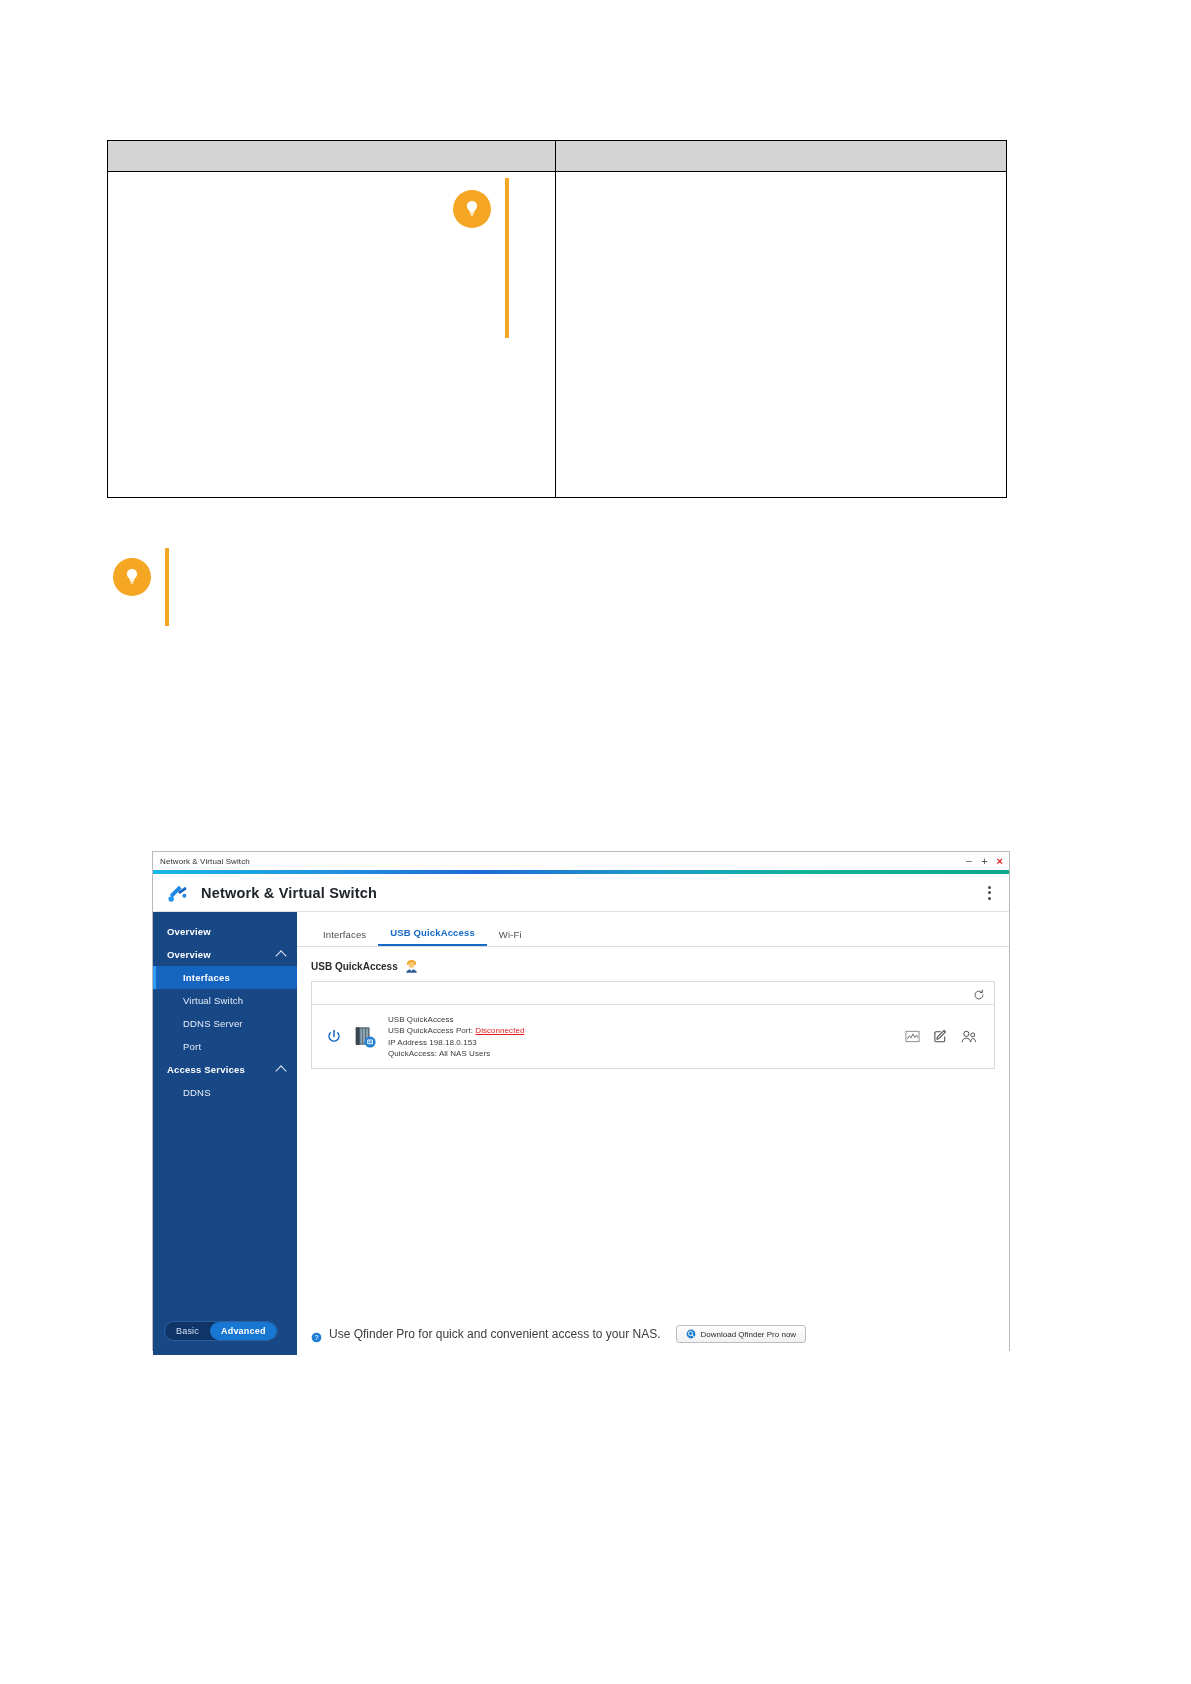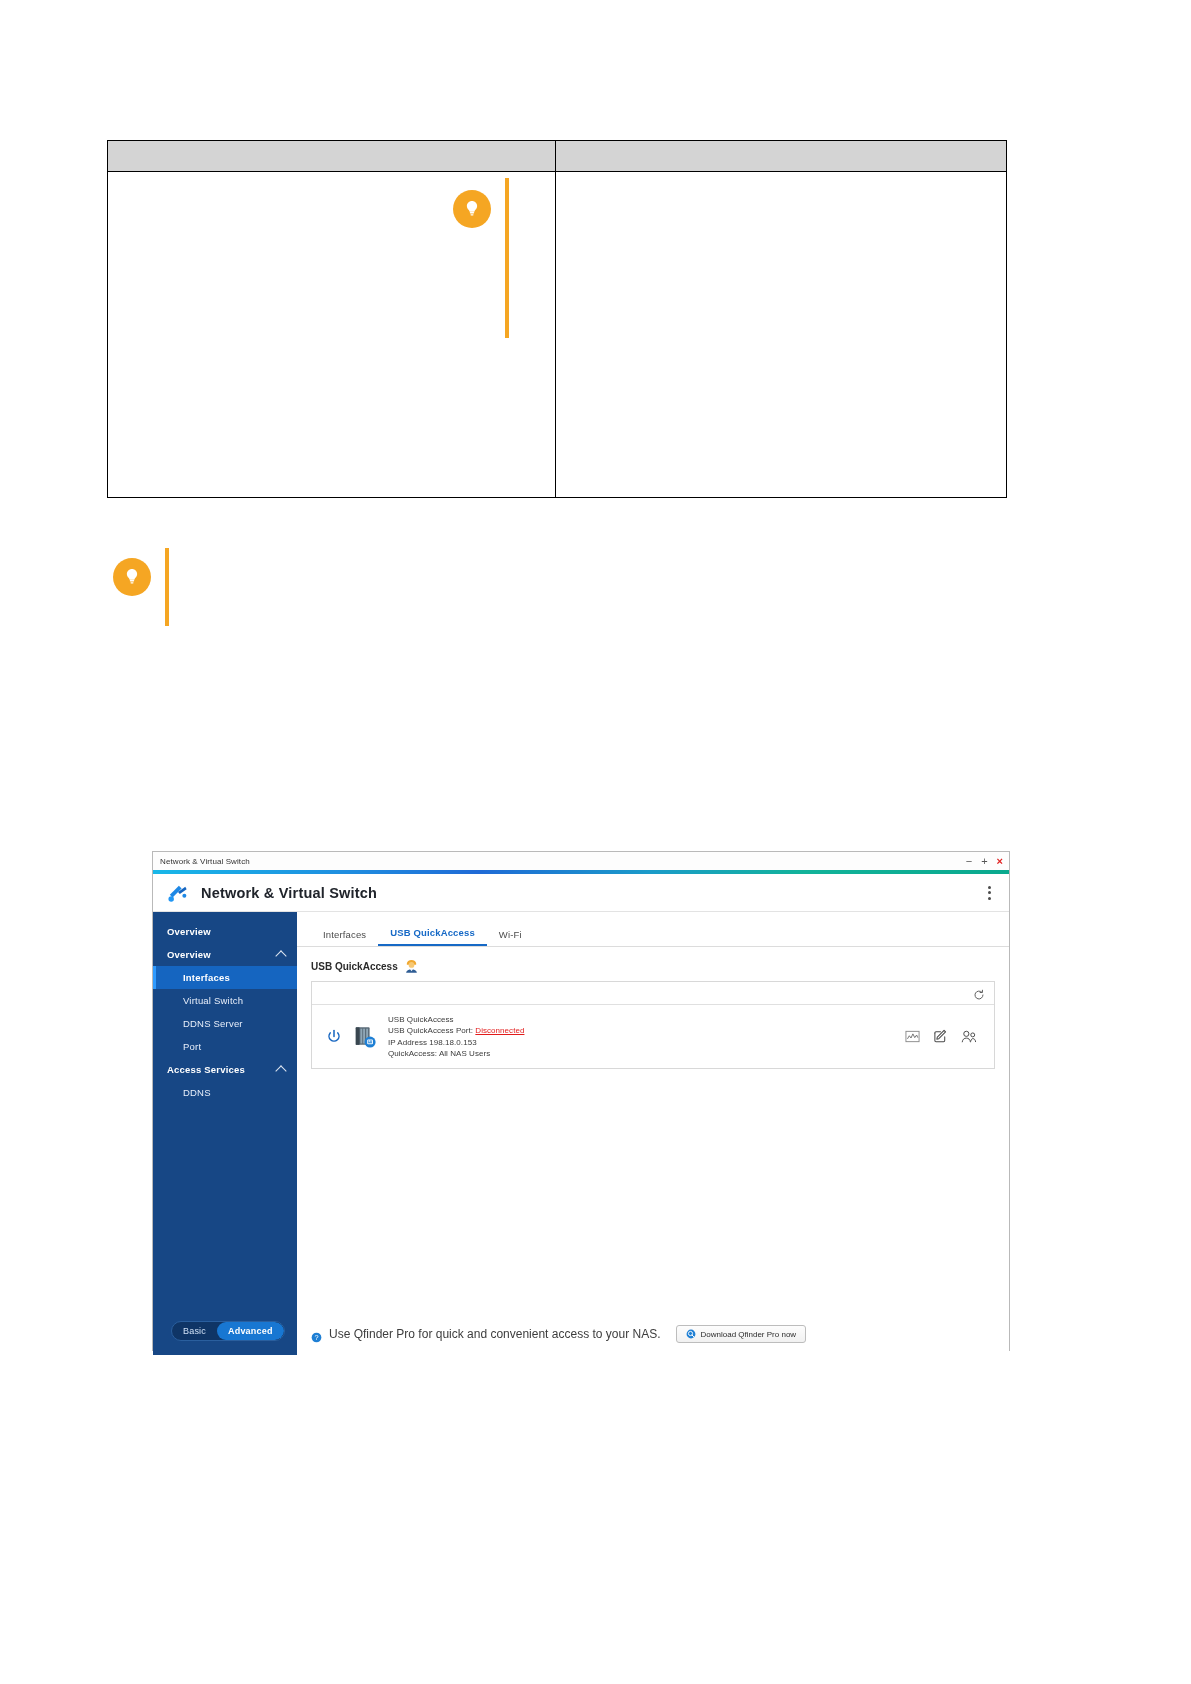--- a/index.html
+++ b/index.html
@@ -89,21 +89,21 @@
     width:7px;height:7px;border-left:1.4px solid #dfe7f2;border-top:1.4px solid #dfe7f2;
     transform:rotate(45deg);margin-top:3px;
   }
   .side-item{
     height:23px;display:flex;align-items:center;
     padding-left:30px;color:#e7eefa;font-size:9.5px;cursor:pointer;
     letter-spacing:.2px;
   }
   .side-item.active{background:#1565c0;border-left:3px solid #2f9bff;padding-left:27px;color:#ffffff;font-weight:bold;}
   .side-spacer{flex:1;}
-  .toggle-wrap{padding:0 0 14px 18px;}
+  .toggle-wrap{padding:0 0 14px 11px;}
   .toggle{
     display:inline-flex;background:#0f3566;border-radius:11px;overflow:hidden;
     border:1px solid #2a5f9e;
   }
   .toggle div{
     font-size:9px;padding:4px 11px;color:#cfe0f5;cursor:pointer;letter-spacing:.2px;
   }
   .toggle div.on{background:#1877d2;color:#ffffff;border-radius:11px;font-weight:bold;}
 
   

